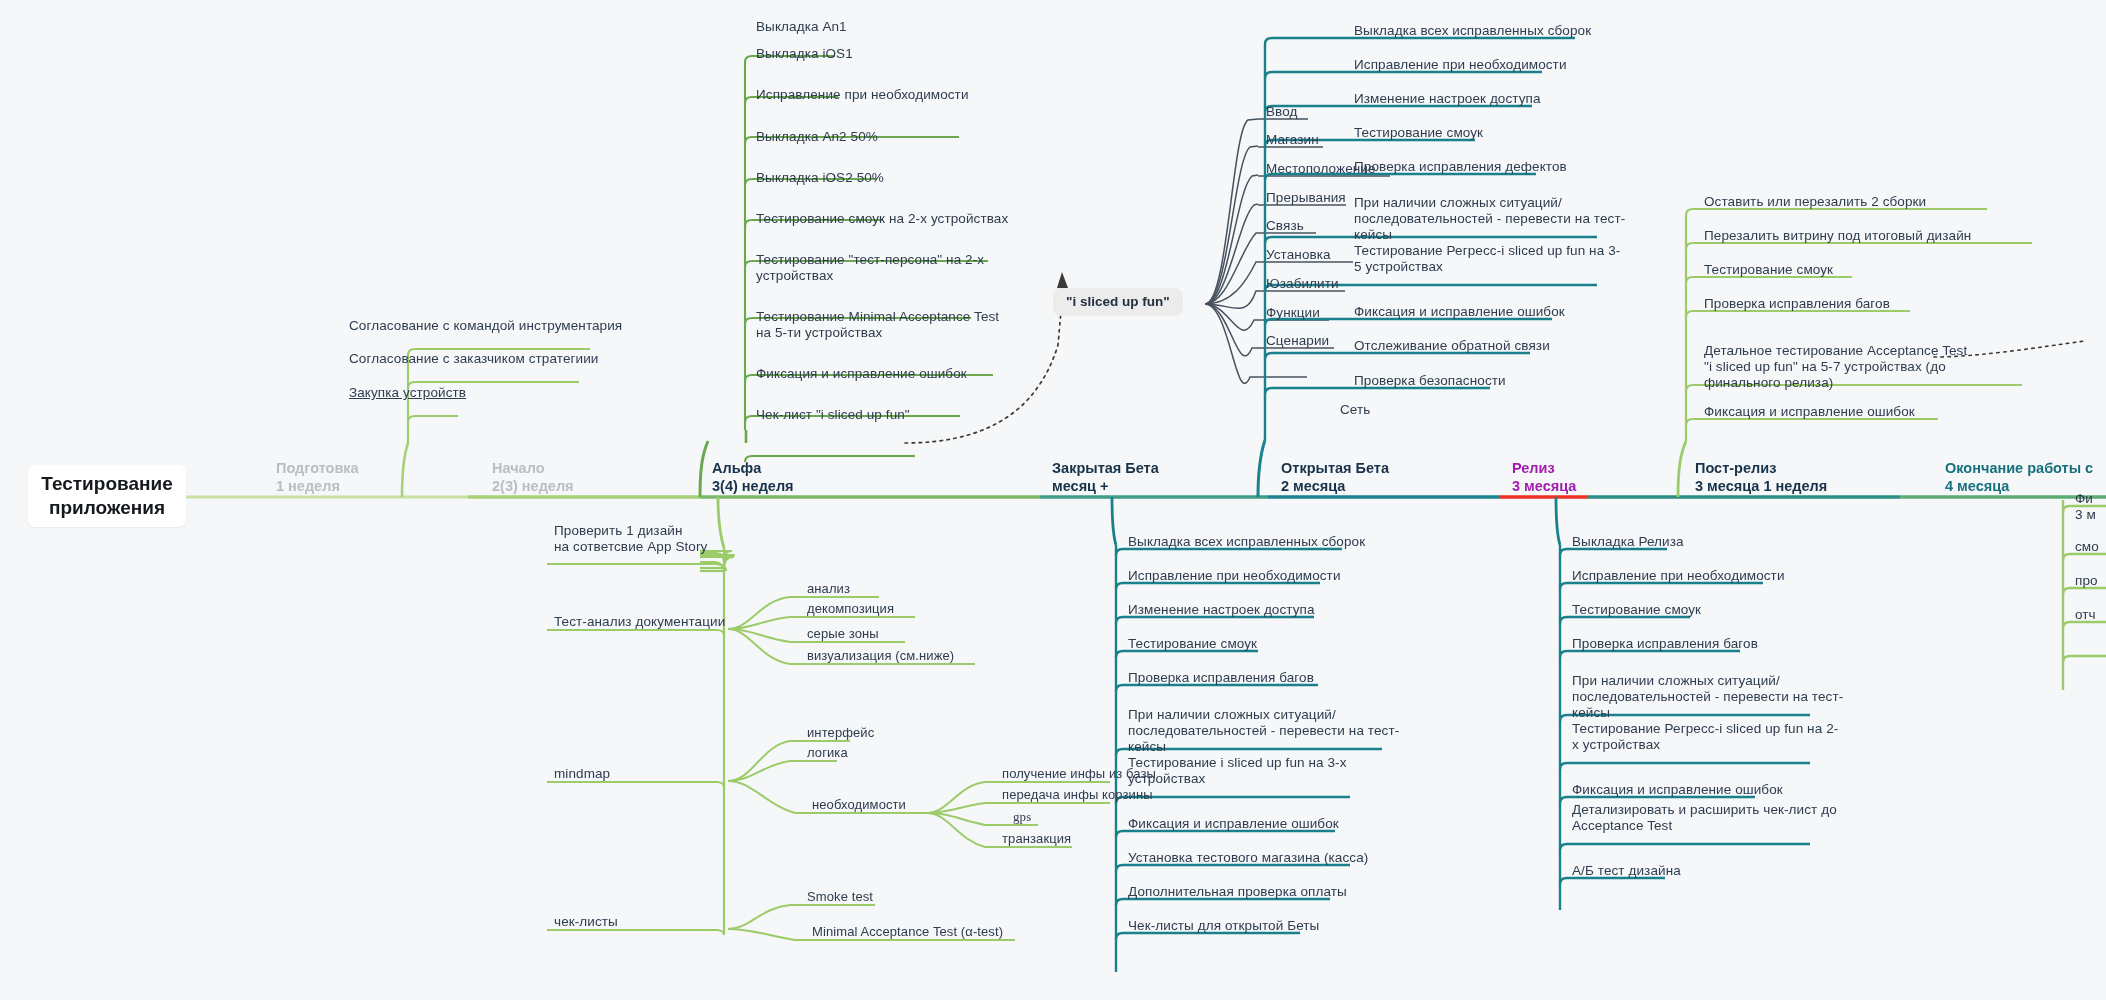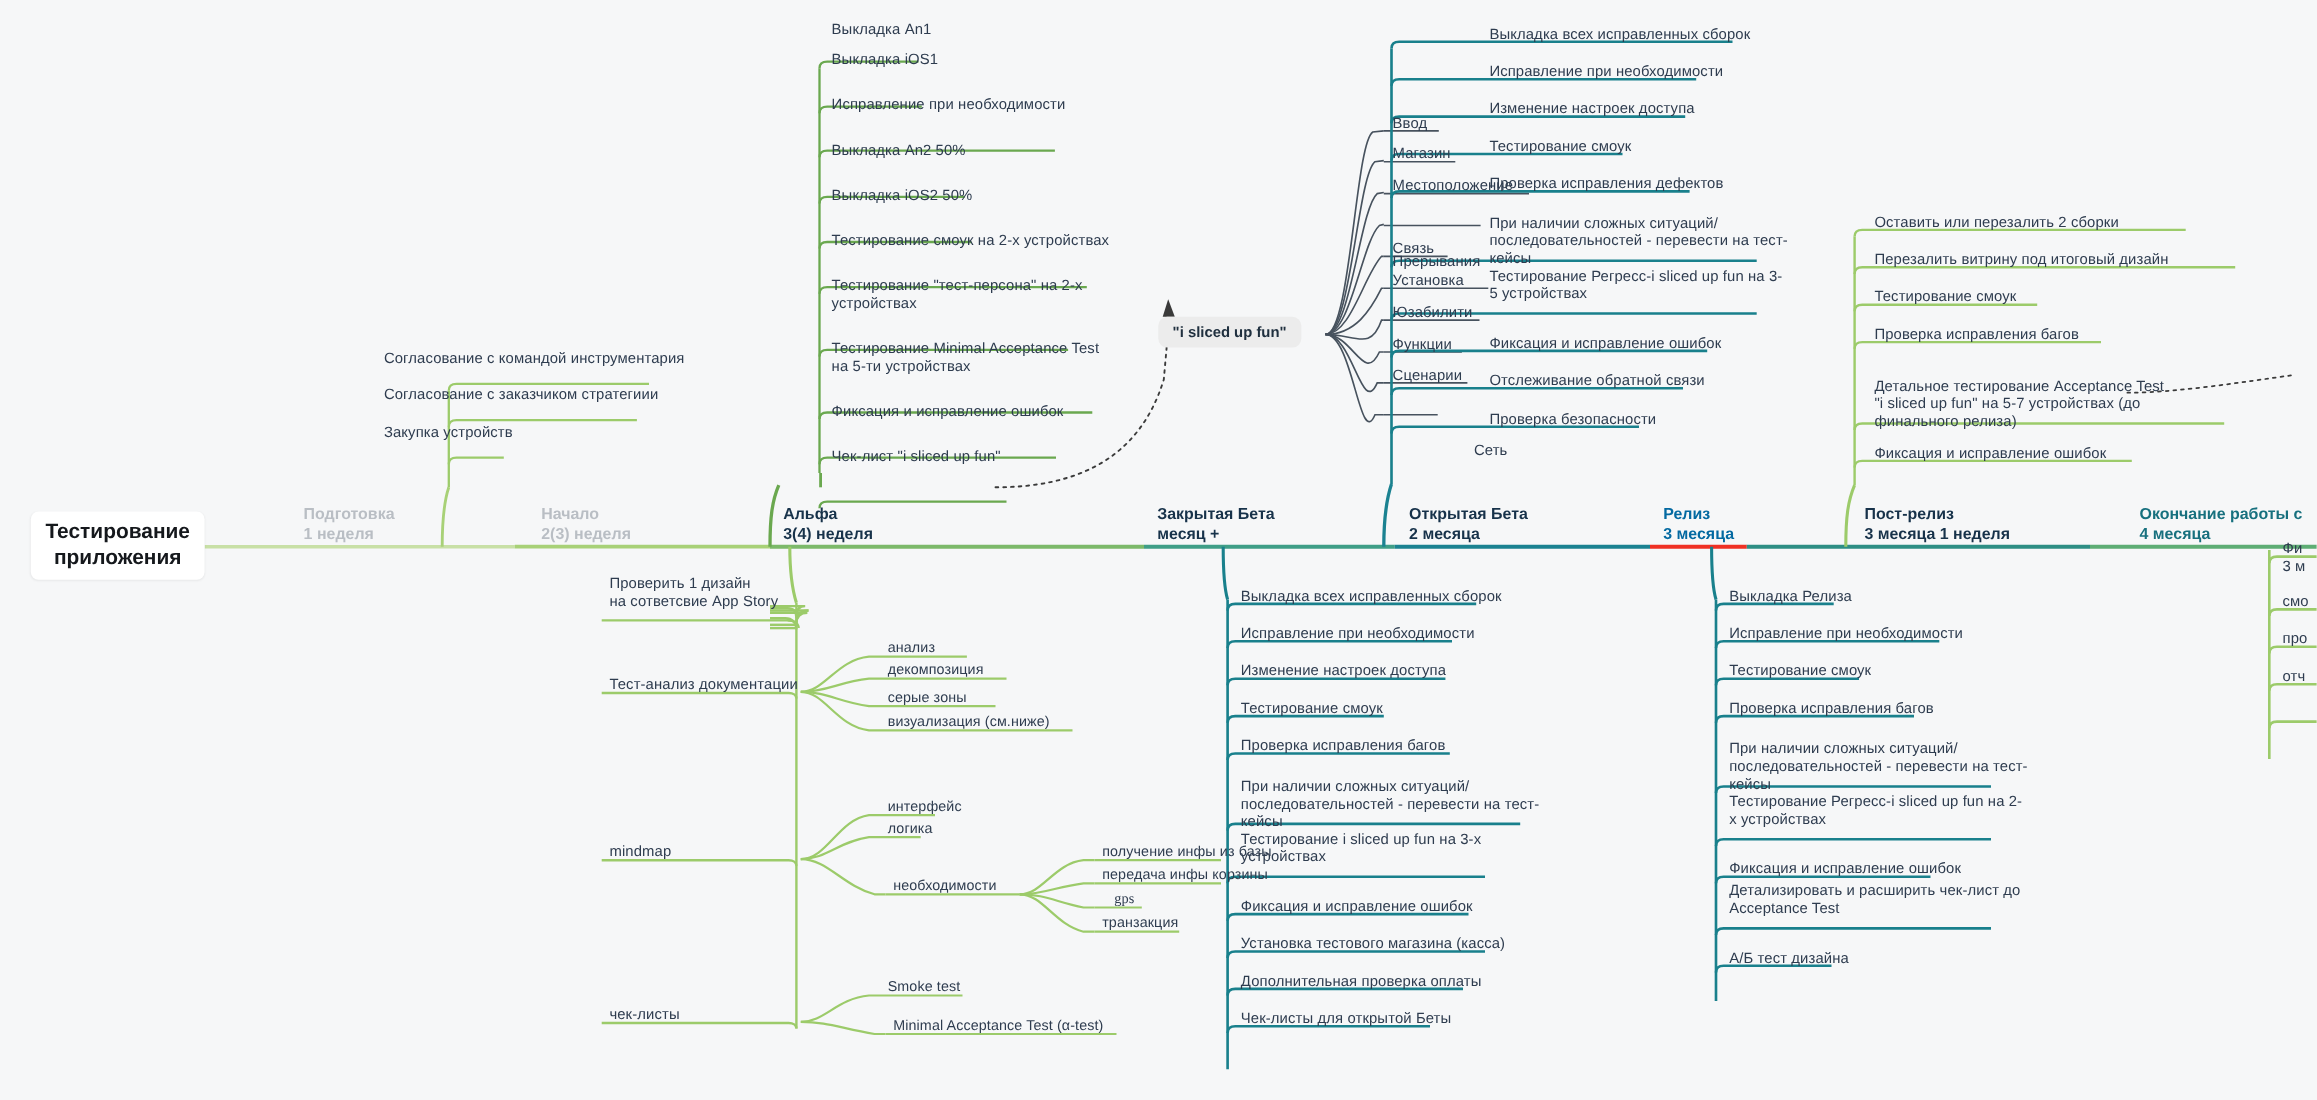--- a/index.html
+++ b/index.html
@@ -44,21 +44,21 @@
   
   .phase {
     position: absolute;
     font-size: 14.5px;
     font-weight: bold;
     line-height: 18px;
     white-space: pre-line;
   }
   .phase.dim   { color: #b9bec4; }
   .phase.dark  { color: #17324a; }
-  .phase.red   { color: #0369a1; }
+  .phase.red   { color: #a21caf; }
   .phase.tealt { color: #17707e; }
 
   
   #chip {
     position: absolute;
     left: 1053px; top: 288px;
     padding: 6px 13px 7px 13px;
     background: #ececec;
     border-radius: 8px;
     font-size: 13.5px;
@@ -281,21 +281,21 @@
   <div class="phase dim" style="left:492px;  top:459px;"><span>Начало</span><br><span>2(3) неделя</span></div>
   <div class="phase dark" style="left:712px;  top:459px;"><span>Альфа</span><br><span>3(4) неделя</span></div>
   <div class="phase dark" style="left:1052px; top:459px;"><span>Закрытая Бета</span><br><span>месяц +</span></div>
   <div class="phase dark" style="left:1281px; top:459px;"><span>Открытая Бета</span><br><span>2 месяца</span></div>
   <div class="phase red" style="left:1512px; top:459px;"><span>Релиз</span><br><span>3 месяца</span></div>
   <div class="phase dark" style="left:1695px; top:459px;"><span>Пост-релиз</span><br><span>3 месяца 1 неделя</span></div>
   <div class="phase tealt" style="left:1945px; top:459px;"><span>Окончание работы с</span><br><span>4 месяца</span></div>
 
   <div class="node" style="left:345px; top:335px;">Согласование с командой инструментария</div>
   <div class="node" style="left:345px; top:368px;">Согласование с заказчиком стратегиии</div>
-  <div class="node" style="left:345px; top:402px;">Закупка устройств</div>
+  <div class="node" style="left:345px; top:402px;text-decoration:underline;">Закупка устройств</div>
 
   <div class="node" style="left:752px; top:36px;">Выкладка An1</div>
   <div class="node" style="left:752px; top:63px;">Выкладка iOS1</div>
   <div class="node" style="left:752px; top:104px;">Исправление при необходимости</div>
   <div class="node" style="left:752px; top:146px;">Выкладка An2 50%</div>
   <div class="node" style="left:752px; top:187px;">Выкладка iOS2 50%</div>
   <div class="node" style="left:752px; top:228px;">Тестирование смоук на 2-х устройствах</div>
   <div class="node" style="left:752px; top:269px;">Тестирование "тест-персона"  на 2-х
 устройствах</div>
   <div class="node" style="left:752px; top:326px;">Тестирование Minimal Acceptance Test
@@ -305,21 +305,21 @@
 
   <style>
     .node { transform: translateY(-17px); }
   </style>
 
   <div id="chip">"i sliced up fun"</div>
 
   <div class="node" style="left:1262px; top:121px;">Ввод</div>
   <div class="node" style="left:1262px; top:149px;">Магазин</div>
   <div class="node" style="left:1262px; top:178px;">Местоположение</div>
-  <div class="node" style="left:1262px; top:207px;margin-top:40px;">Прерывания</div>
+  <div class="node" style="left:1262px; top:207px;">Прерывания</div>
   <div class="node" style="left:1262px; top:235px;">Связь</div>
   <div class="node" style="left:1262px; top:264px;">Установка</div>
   <div class="node" style="left:1262px; top:293px;">Юзабилити</div>
   <div class="node" style="left:1262px; top:322px;">Функции</div>
   <div class="node" style="left:1262px; top:350px;">Сценарии</div>
   <div class="node" style="left:1336px; top:379px;margin-top:40px;">Сеть</div>
 
   <div class="node" style="left:1350px; top:40px;">Выкладка всех исправленных сборок</div>
   <div class="node" style="left:1350px; top:74px;">Исправление при необходимости</div>
   <div class="node" style="left:1350px; top:108px;">Изменение настроек доступа</div>

